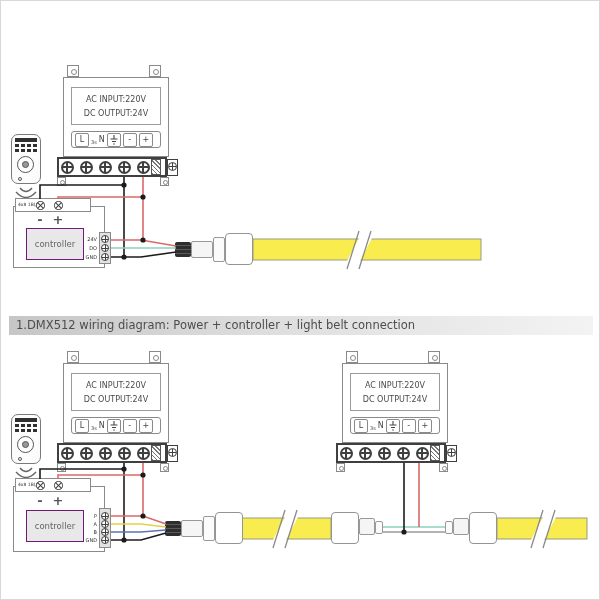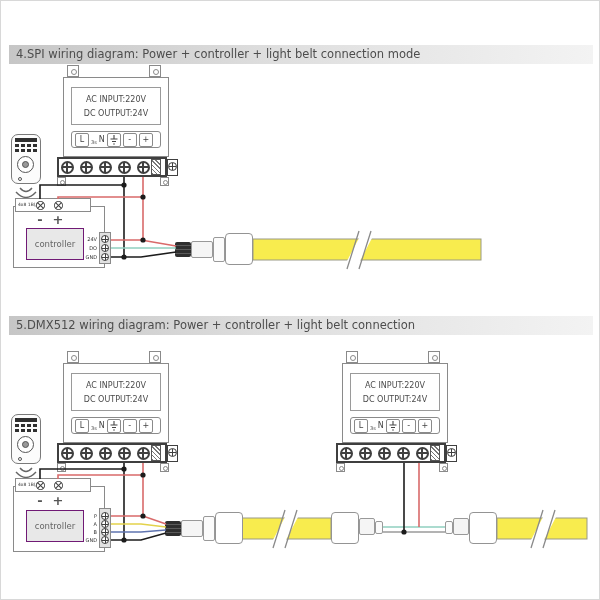--- a/index.html
+++ b/index.html
@@ -80,22 +80,21 @@
 
     <rect x="240" y="517" width="90" height="21" fill="#f8ec4e" stroke="#9a9a85"></rect>
     <polygon points="284,516 297,516 285,539 272,539" fill="#ffffff"></polygon>
     <path d="M284,509 L272,547 M296,509 L284,547" fill="none" stroke-width="1.3" stroke="#8a8a8a"></path>
 
     <rect x="496" y="517" width="90" height="21" fill="#f8ec4e" stroke="#9a9a85"></rect>
     <polygon points="542,516 555,516 543,539 530,539" fill="#ffffff"></polygon>
     <path d="M542,509 L530,547 M554,509 L542,547" fill="none" stroke-width="1.3" stroke="#8a8a8a"></path>
   </svg>
 
-  <div class="abs titlebar z2" style="left:8px;top:44px;width:584px;">4.SPI wiring diagram: Power + controller + light belt connection mode</div>
-  <div class="abs titlebar z2" style="left:8px;top:315px;width:584px;">5.DMX512 wiring diagram: Power + controller + light belt connection</div>
+  <div class="abs titlebar z2" style="left:8px;top:315px;width:584px;">1.DMX512 wiring diagram: Power + controller + light belt connection</div>
 
   <div class="abs psu z2" style="left:48px;top:64px;">
     <div class="abs tab" style="left:18px;top:0;"></div>
     <div class="abs tab" style="left:100px;top:0;"></div>
     <div class="abs psu-body" style="left:14px;top:12px;width:106px;height:80px;"></div>
     <div class="abs psu-info" style="left:22px;top:22px;width:90px;height:38px;">
       <div>AC INPUT:220V</div>
       <div>DC OUTPUT:24V</div>
     </div>
     <div class="abs tstrip" style="left:22px;top:66px;width:90px;height:17px;">

